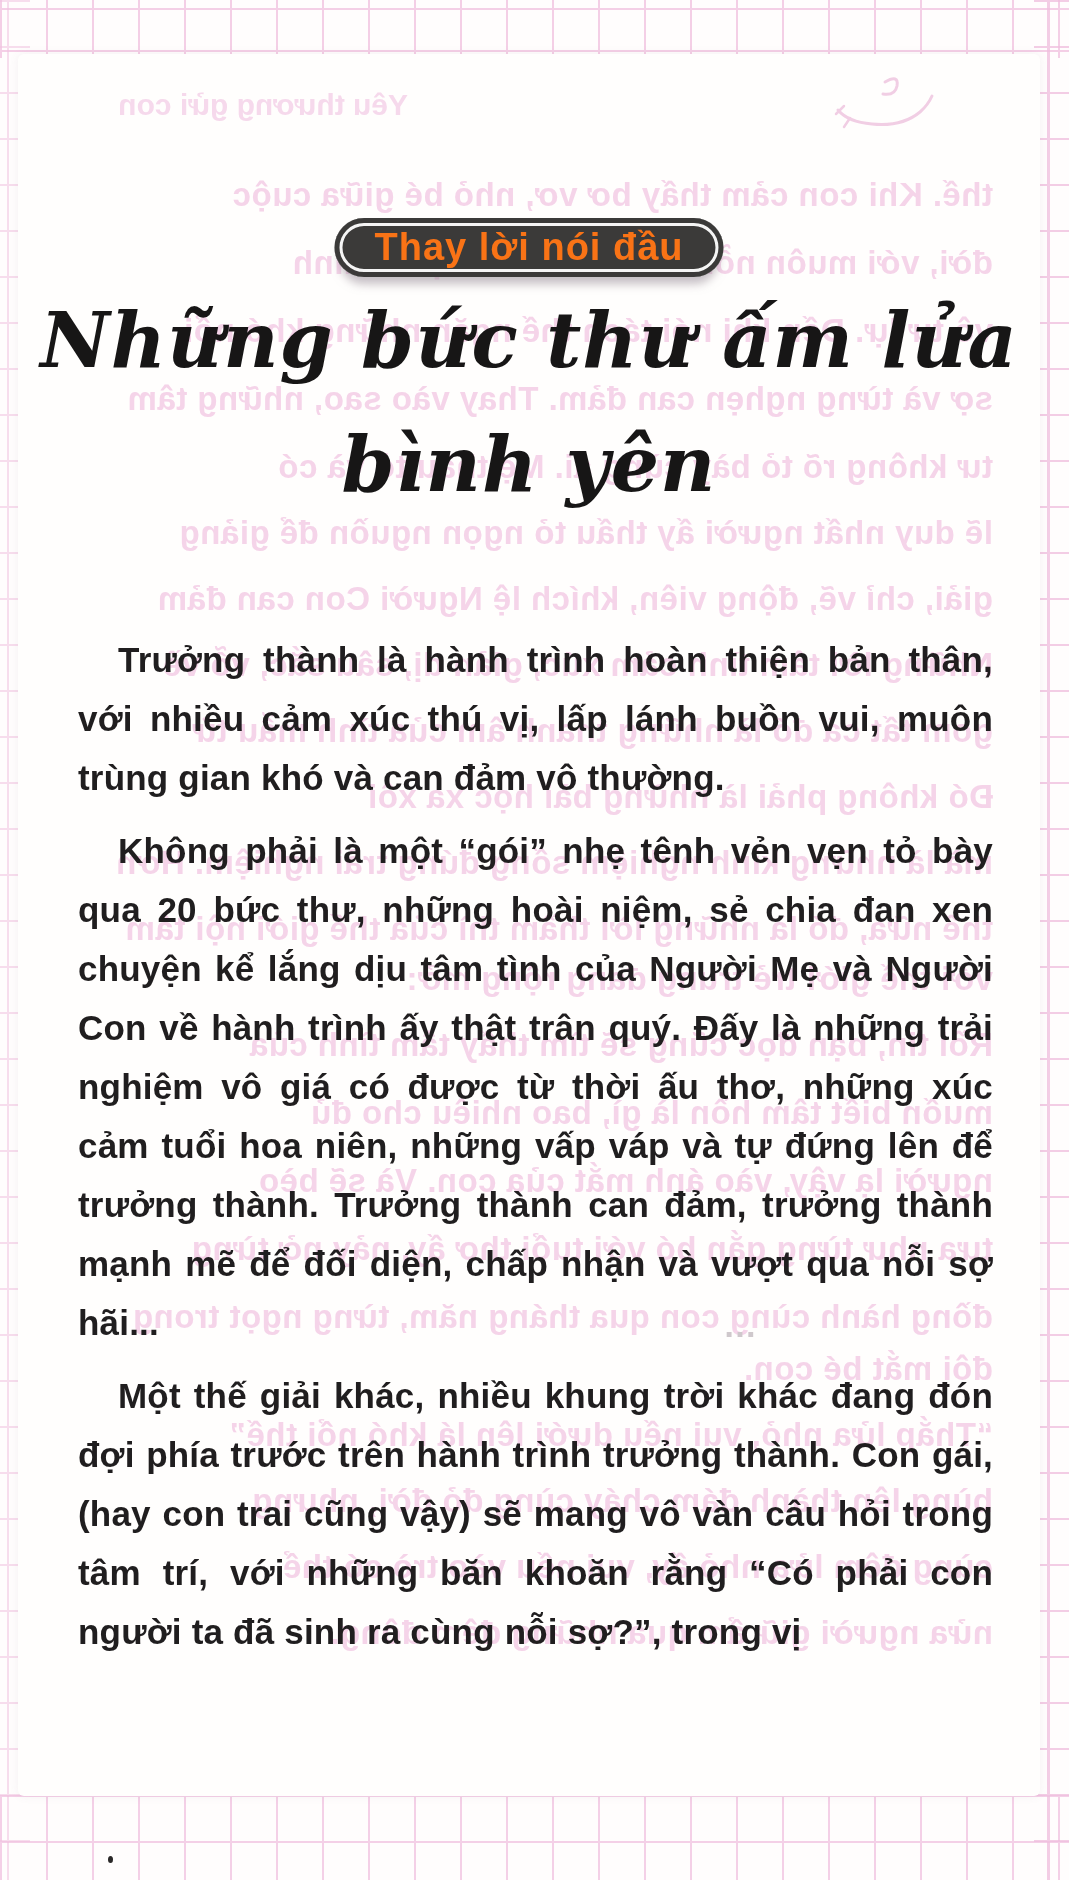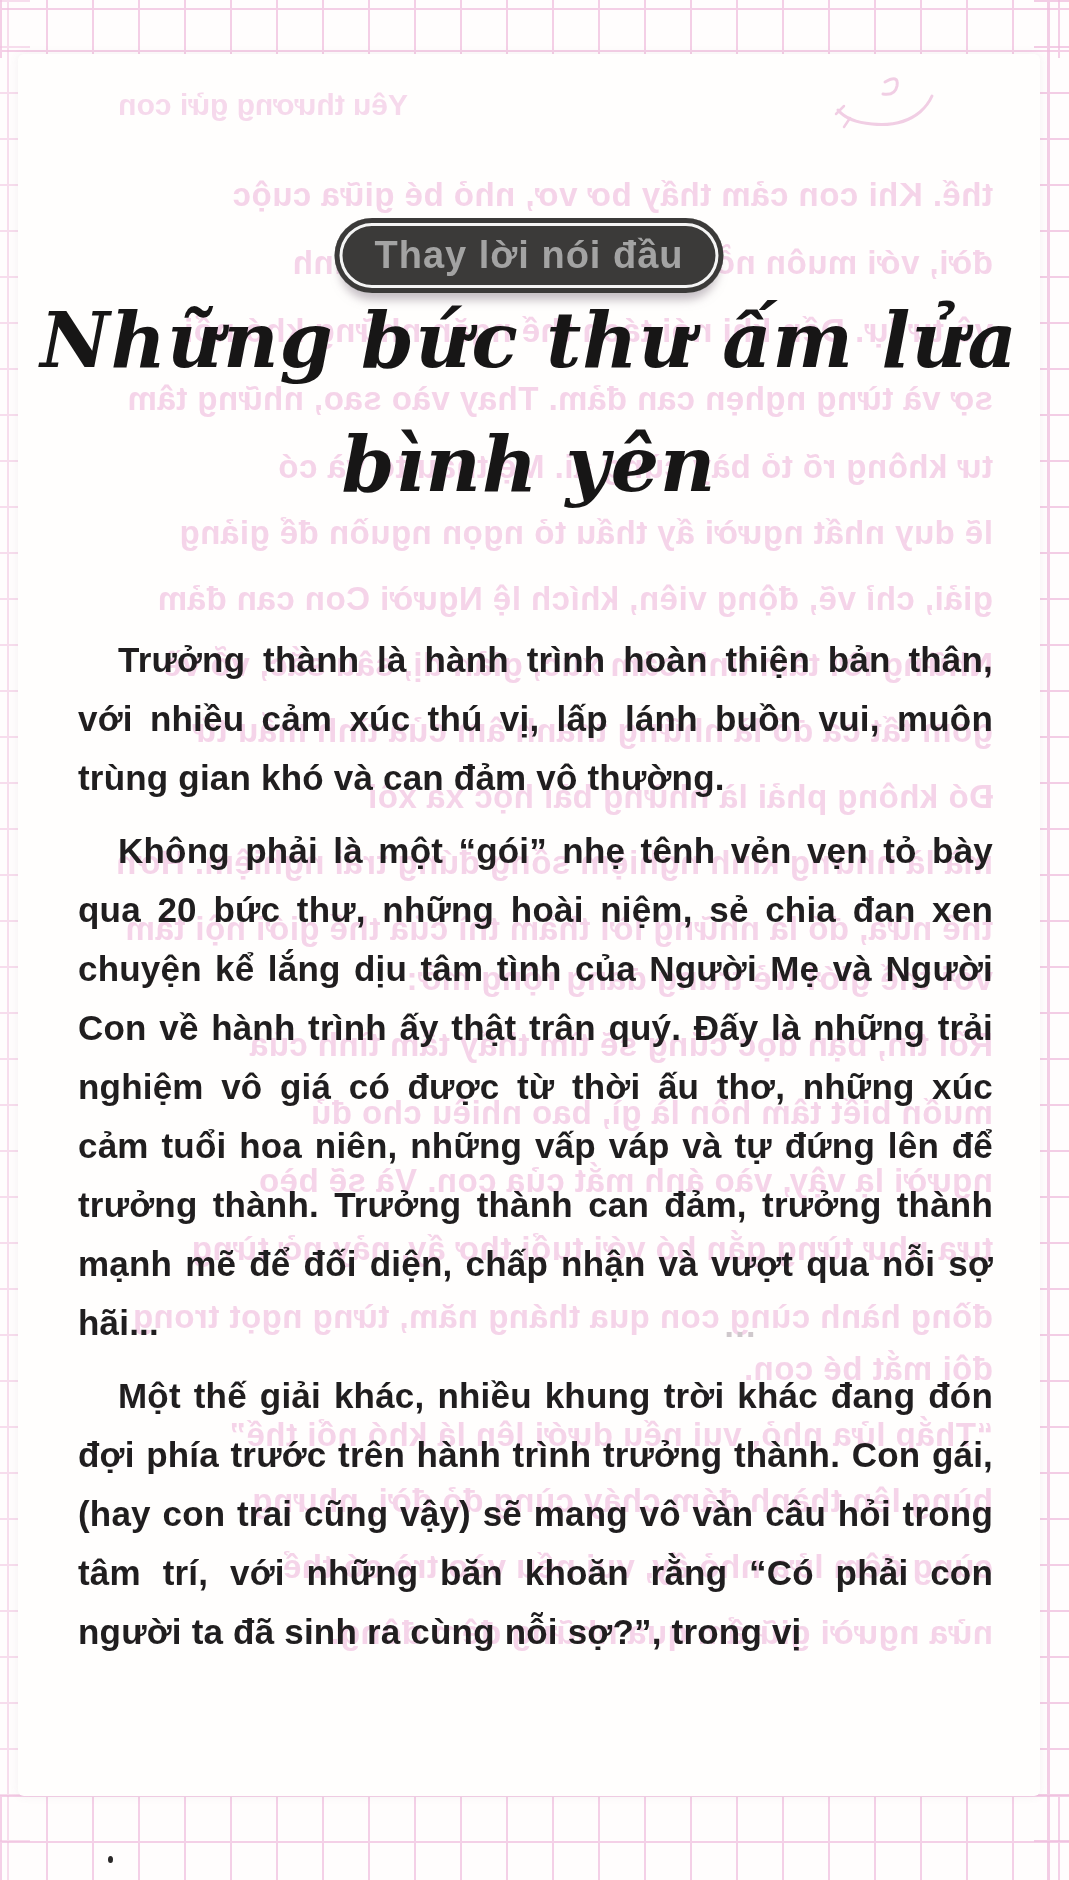--- a/index.html
+++ b/index.html
@@ -51,23 +51,23 @@
     letter-spacing:.5px;
   }
   .ghost-header{
     position:absolute;left:60px;top:34px;width:330px;
     font-weight:bold;font-size:30px;color:#f6d9ec;
     transform:scaleX(-1);white-space:nowrap;
   }
   
   .badge{
     position:absolute;top:164px;left:50%;transform:translateX(-50%);
-    background:#3b3a39;color:#a3a3a3;
+    background:#3b3a39;color:#f97316;
     font-size:38px;font-weight:bold;letter-spacing:1px;
-    padding:16px 40px;border-radius:46px;
+    padding:8px 40px;border-radius:46px;
     box-shadow:inset 0 0 0 5px #3b3a39,inset 0 0 0 8px rgba(255,255,255,.95),
                0 12px 10px -5px rgba(150,138,150,.55);
   }
   
   .title{
     position:absolute;left:0;width:100%;text-align:center;
     font-family:"DejaVu Serif",serif;font-style:italic;font-weight:bold;
     font-size:76px;color:#171616;letter-spacing:1px;
   }
   .title-line1{top:242px;}

